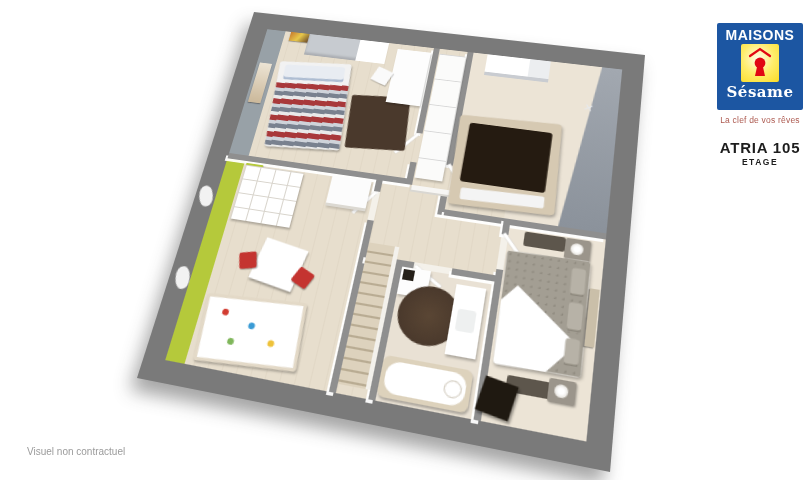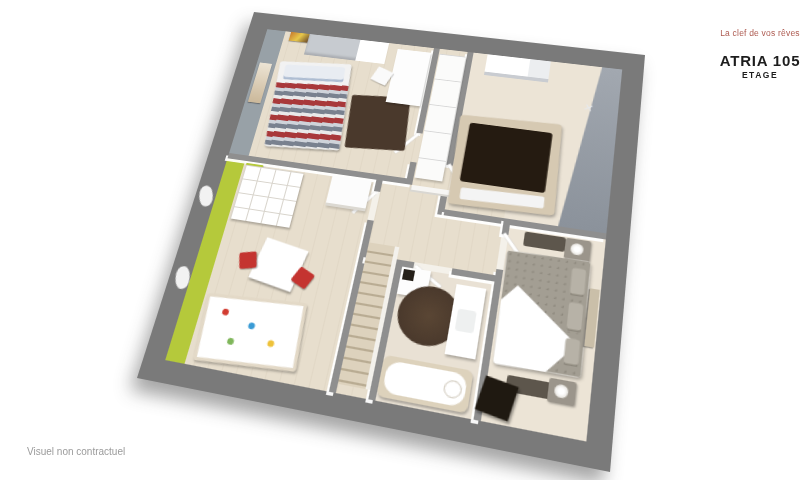--- a/index.html
+++ b/index.html
@@ -224,19 +224,30 @@
         <span class="pill" style="right:3px;top:8px;width:12px;height:26px;"></span>
         <span class="pill" style="right:3px;top:40px;width:12px;height:26px;"></span>
         <span class="pill" style="right:3px;top:72px;width:12px;height:24px;"></span>
       </div>
       <div class="wallart"></div>
       <div class="chair-dark"></div>
     </div>
   </div>
 
   <div class="branding">
+    <div class="logo-box">
+      <div class="logo-word1">MAISONS</div>
+      <div class="logo-yellow">
+        <svg width="30" height="32" viewBox="0 0 30 32">
+          <path d="M5 9 L15 2 L25 9" fill="none" stroke="#e10613" stroke-width="2.2" stroke-linecap="round"></path>
+          <circle cx="15" cy="16" r="5.4" fill="#e10613"></circle>
+          <path d="M12.2 19 L17.8 19 L20 29 L10 29 Z" fill="#e10613"></path>
+        </svg>
+      </div>
+      <div class="logo-word2">Sésame</div>
+    </div>
     <div class="tagline">La clef de vos rêves</div>
     <div class="plan-title">ATRIA 105</div>
     <div class="plan-subtitle">ETAGE</div>
   </div>
 
   <div class="disclaimer">Visuel non contractuel</div>
 </div>
 
 </body></html>

